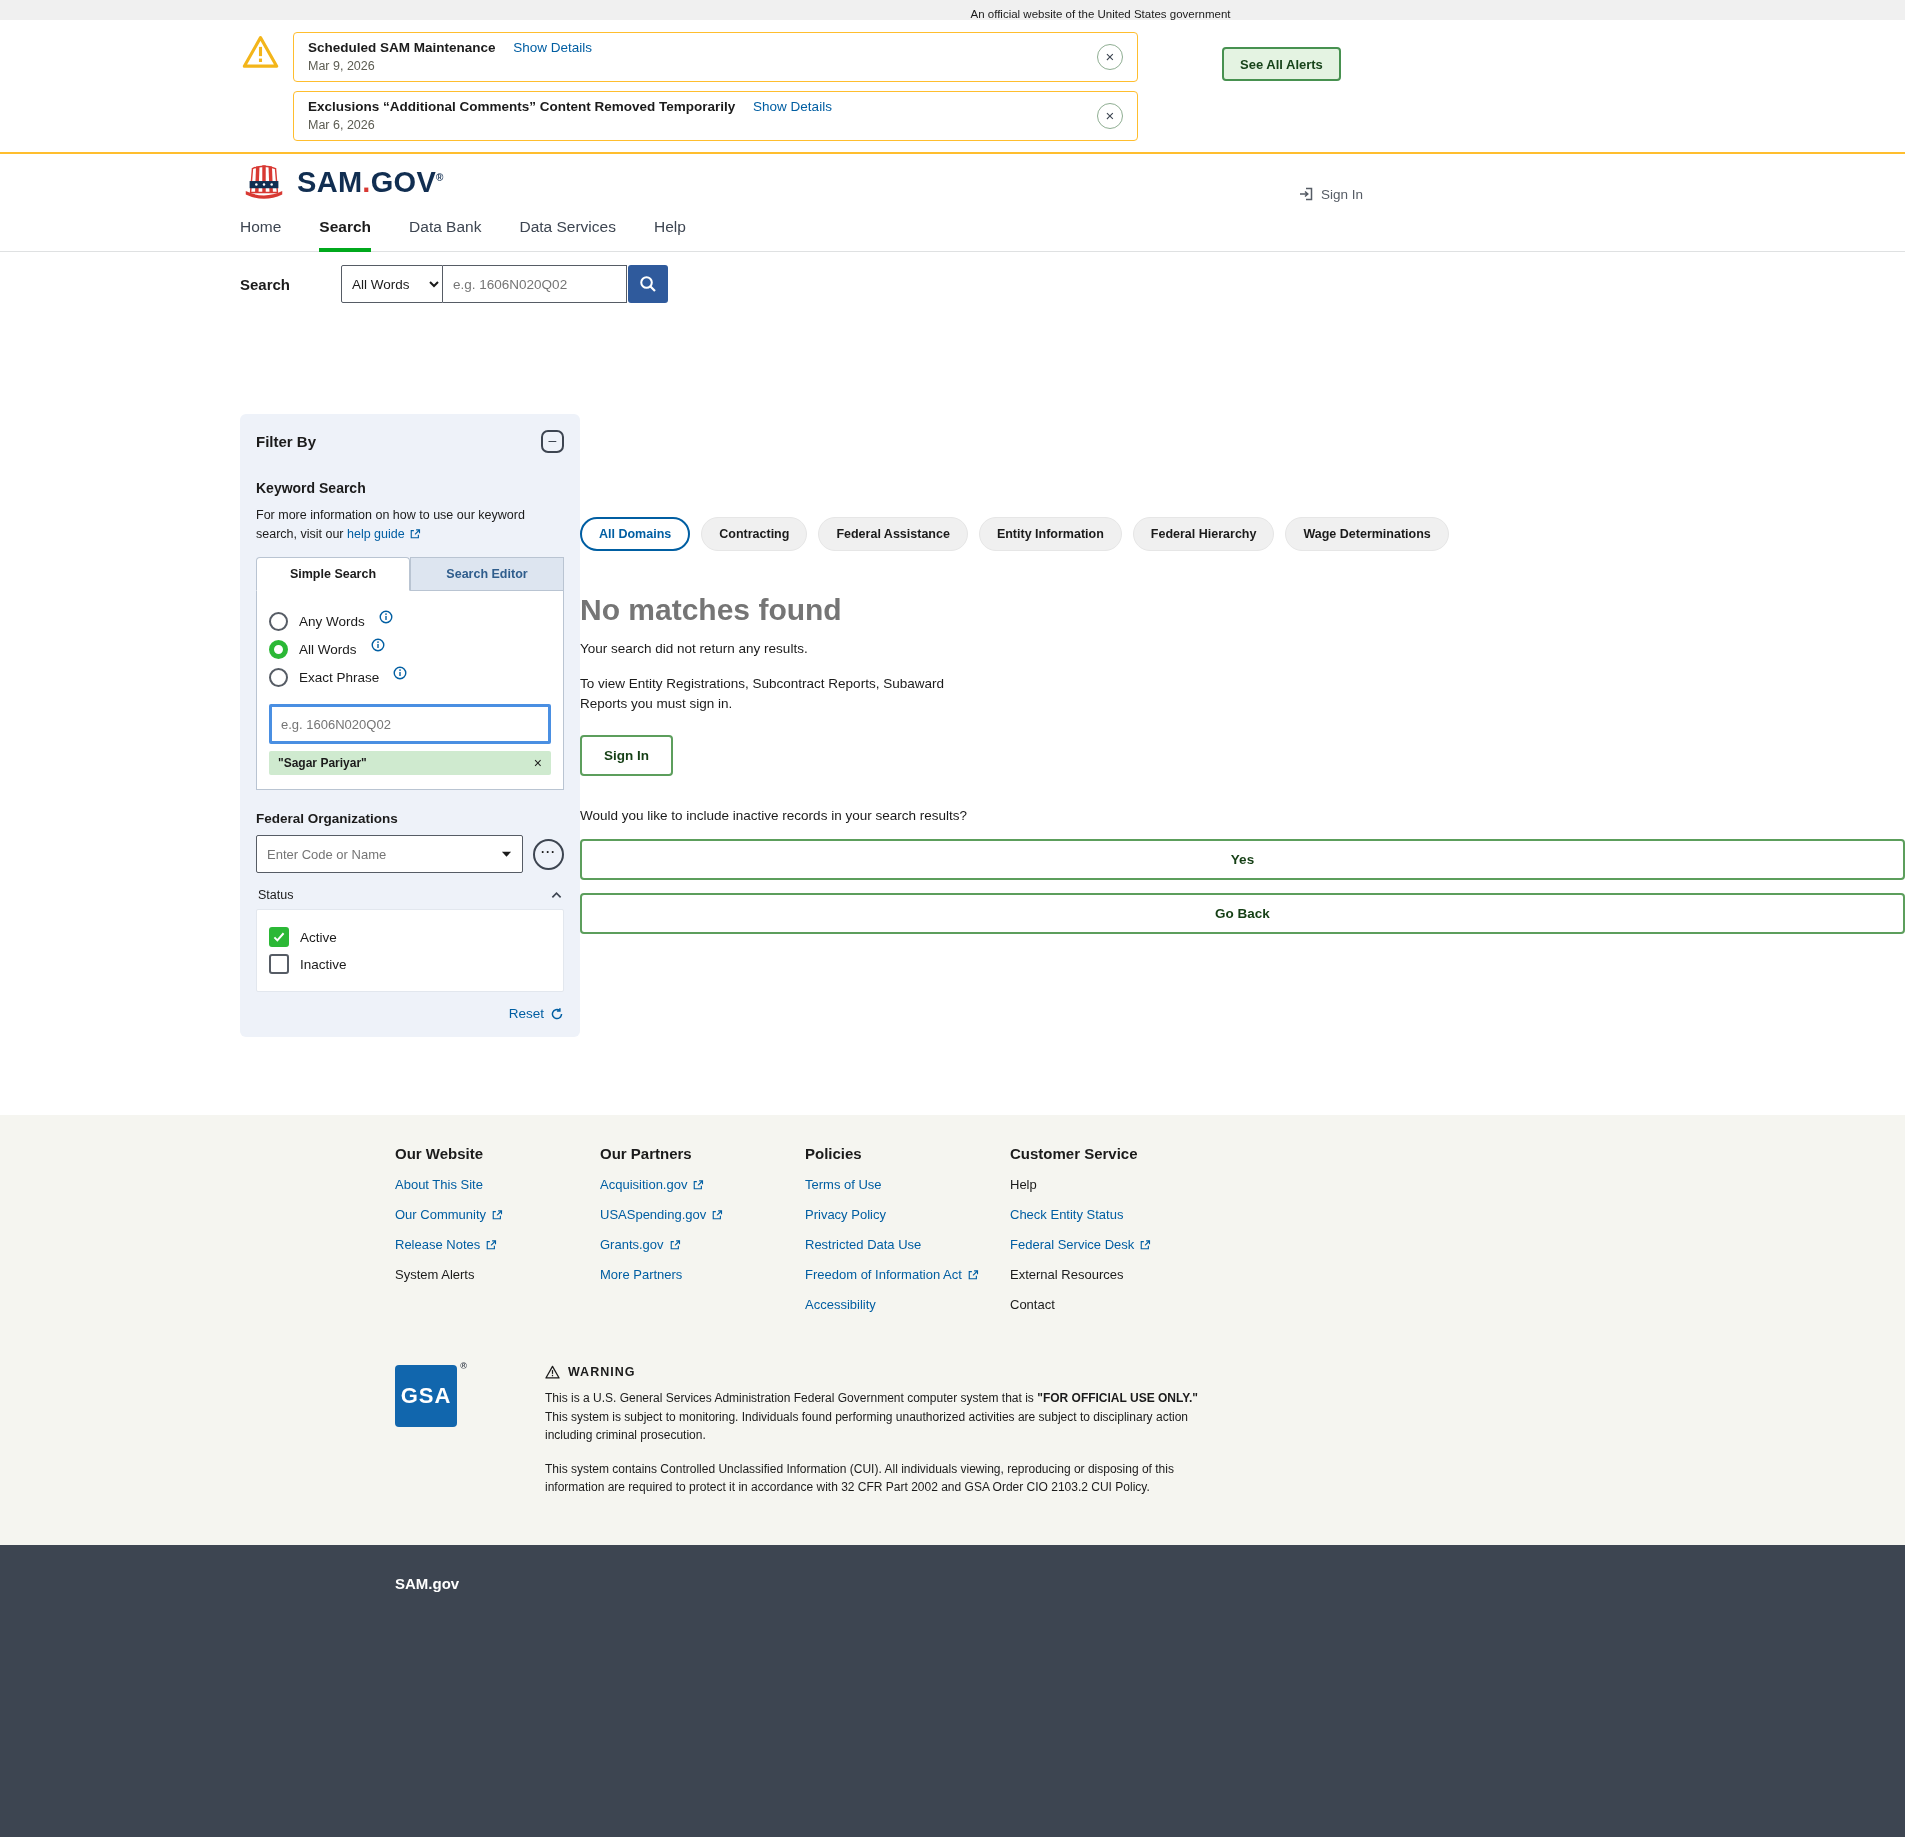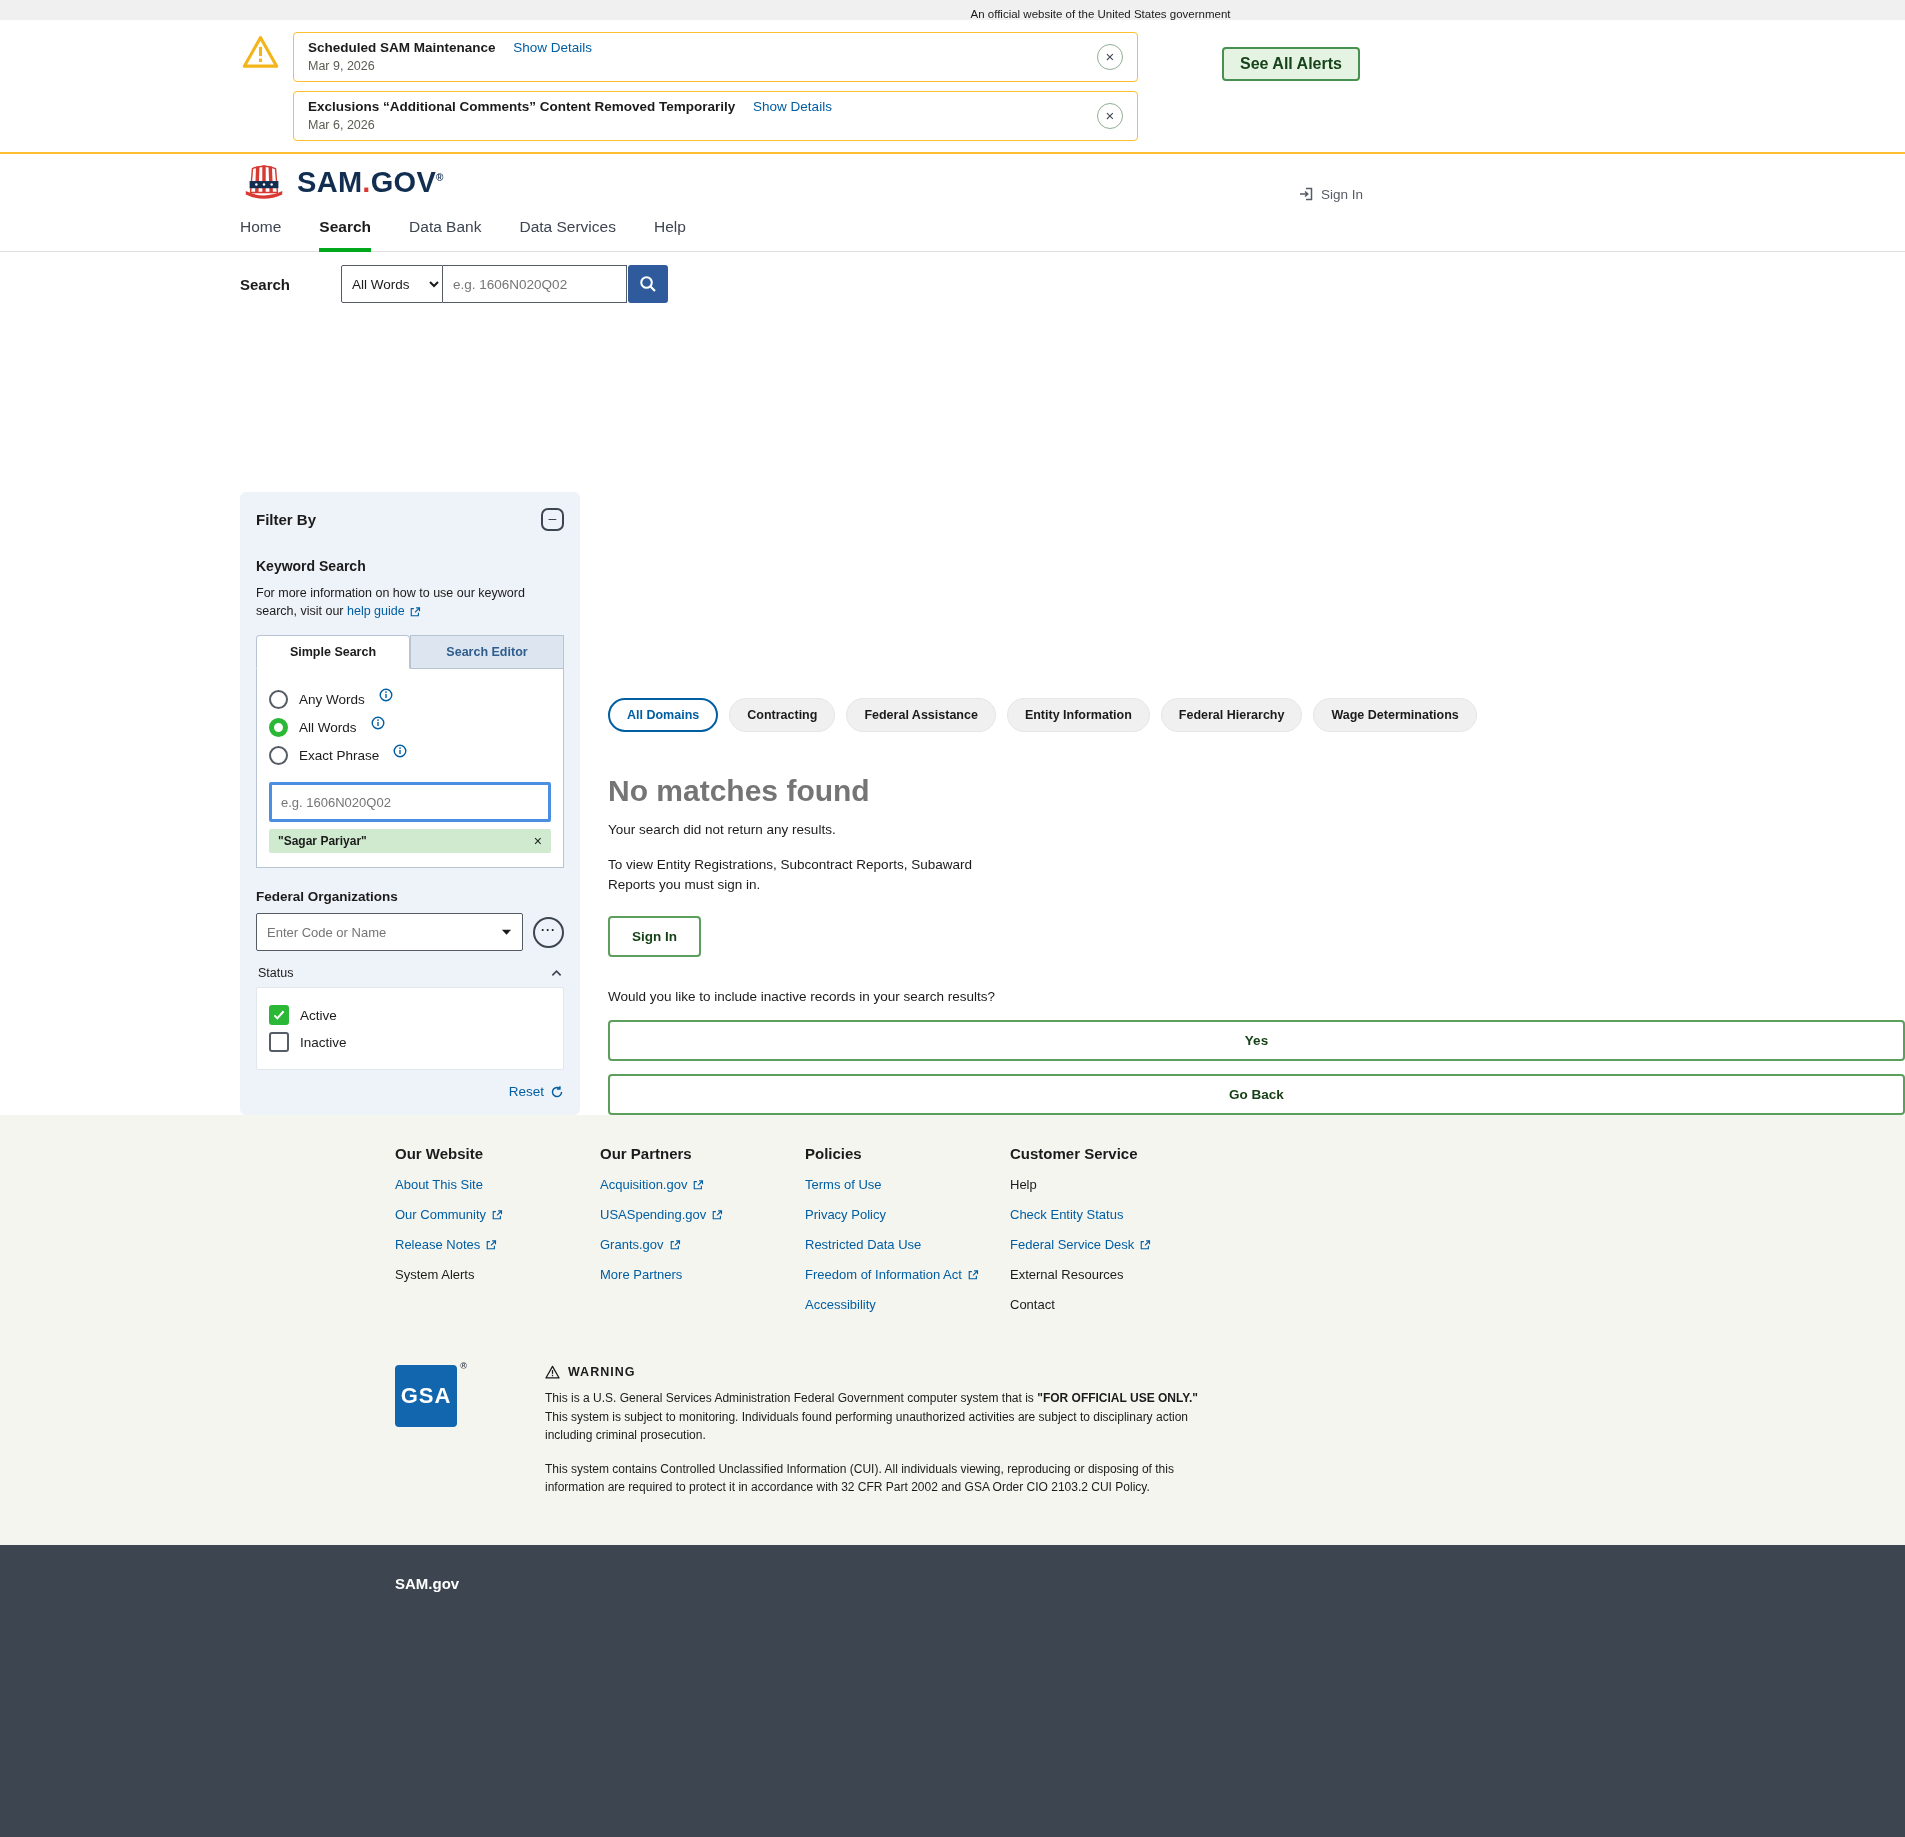--- a/index.html
+++ b/index.html
@@ -38,21 +38,21 @@
   .alert-date{ font-size:12.5px; color:#5c5c52; margin-top:4px; }
   .alert-close{
     width:26px; height:26px; border-radius:50%; border:1.5px solid #8fae92;
     background:#fff; color:#3d4551; display:flex; align-items:center; justify-content:center;
     font-size:15px; line-height:1; padding:0;
   }
   .alert-close::before{ content:"×"; }
   .see-all{
     position:absolute; top:27px; left:1222px; height:34px; padding:0 16px;
     background:#e4f3e2; border:2px solid #479150; border-radius:4px;
-    font-size:16px; font-weight:bold; color:#17431a;
+    font-size:13px; font-weight:bold; color:#17431a;
   }
 
   
   .site-header{ position:relative; padding-top:8px; }
   .logo{ display:flex; align-items:center; gap:9px; margin-left:240px; width:max-content; }
   .logo-text{ font-size:29px; font-weight:800; color:#112e51; letter-spacing:.3px; }
   .logo-dot{ color:#d83933; }
   .logo-reg{ font-size:10px; color:#112e51; vertical-align:super; font-weight:bold;}
   .signin{
     position:absolute; top:32px; left:1298px;
@@ -79,21 +79,21 @@
     padding:0 10px; font-size:13.5px; border-radius:0;
   }
   .search-input::placeholder{ color:#757575; }
   .search-btn{
     width:40px; height:38px; margin-left:1px; background:#2f5a9c; border:none; border-radius:3px;
     display:flex; align-items:center; justify-content:center;
   }
   .search-btn svg{ width:18px; height:18px; color:#fff; }
 
   
-  .main{ display:flex; gap:28px; align-items:flex-end; padding:16px 0 0 240px; min-height:795px; }
+  .main{ display:flex; align-items:center; padding:16px 0 0 240px; min-height:795px; }
 
   
   .filter-panel{ width:340px; background:#eef2f9; border-radius:6px; padding:16px; }
   .fp-head{ display:flex; align-items:center; justify-content:space-between; }
   .fp-title{ font-size:15px; font-weight:bold; }
   .collapse-btn{
     width:23px; height:23px; border:2px solid #3d4551; border-radius:7px; background:transparent;
     color:#3d4551; display:flex; align-items:center; justify-content:center; font-size:14px; line-height:1; padding:0;
   }
   .collapse-btn::before{ content:"–"; margin-top:-2px; }

